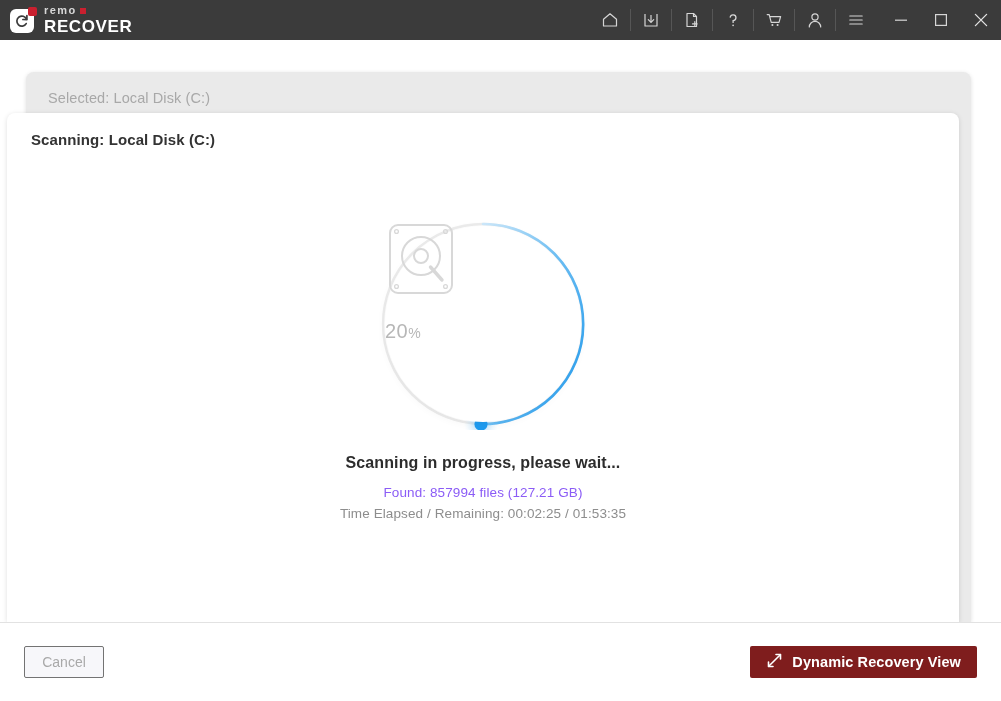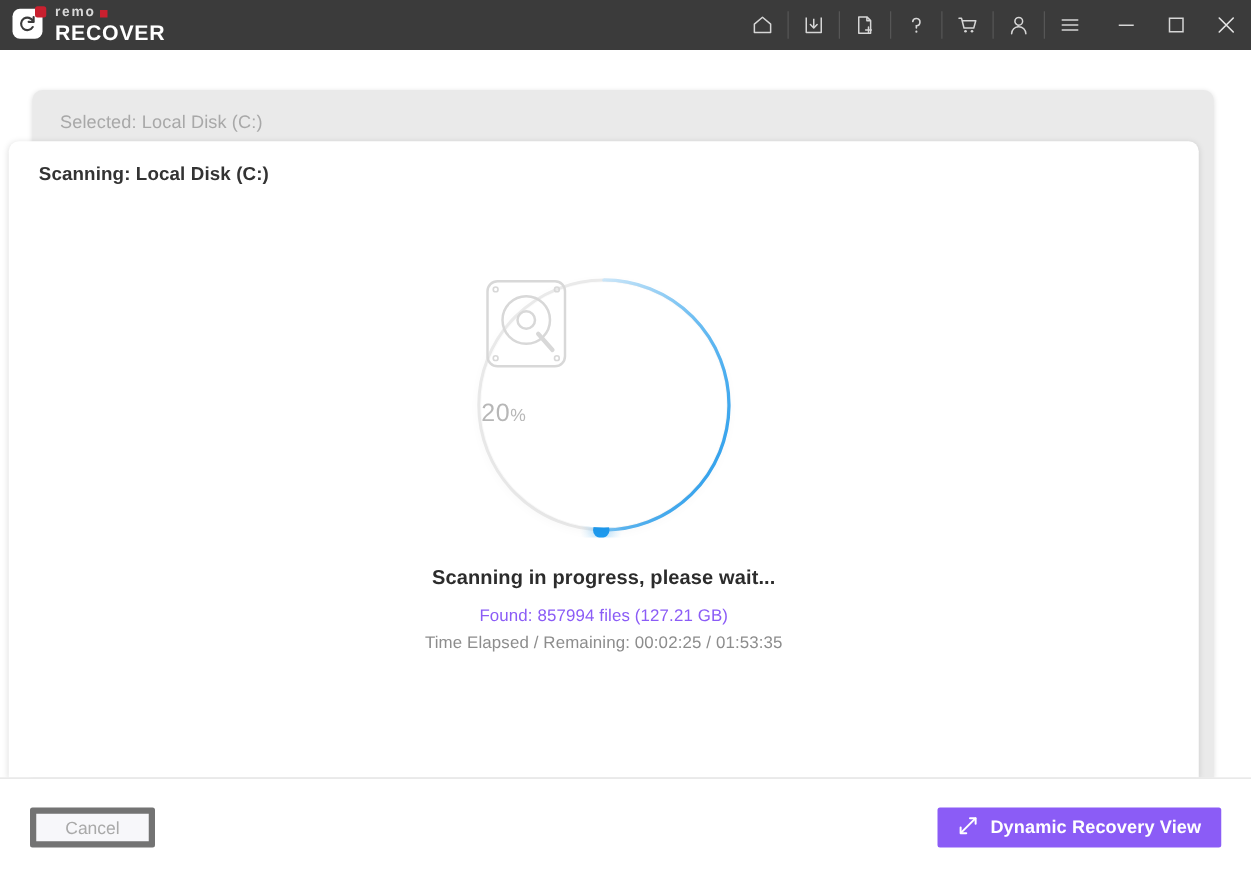--- a/index.html
+++ b/index.html
@@ -9,21 +9,21 @@
     background:#ffffff;
     overflow:hidden;
   }
   .app { position:relative; width:1001px; height:701px; background:#ffffff; }
 
   
   .titlebar {
     position:absolute; top:0; left:0; width:1001px; height:40px;
     background:#3b3b3b; display:flex; align-items:center;
   }
-  .logo-wrap { display:flex; align-items:flex-start; padding-left:10px; gap:7px; }
+  .logo-wrap { display:flex; align-items:center; padding-left:10px; gap:7px; }
   .logo-mark { position:relative; width:27px; height:27px; }
   .logo-mark .sq {
     position:absolute; left:0; top:2px; width:24px; height:24px;
     background:#ffffff; border-radius:6px;
   }
   .logo-mark .dot {
     position:absolute; right:0; top:0; width:9px; height:9px;
     background:#c9202f; border-radius:2px;
   }
   .logo-mark .swirl {
@@ -98,28 +98,28 @@
   .status-sub2 {
     margin-top:6px; font-size:13.5px; color:#8d8d8d; letter-spacing:0.1px;
   }
 
   
   .footer {
     position:absolute; left:0; top:622px; width:1001px; height:79px;
     background:#ffffff; border-top:1px solid #e2e2e2;
   }
   .btn-cancel {
-    position:absolute; left:24px; top:23px; width:100px; height:32px;
-    background:#f7f7fa; border:5px solid #737373; border-radius:2px;
+    position:absolute; left:24px; top:23px; width:80px; height:32px;
+    background:#f7f7fa; border:1px solid #737373; border-radius:2px;
     color:#a9a9a9; font-size:14px; font-family:"Liberation Sans", sans-serif;
     cursor:pointer;
   }
   .btn-dynamic {
     position:absolute; right:24px; top:23px; height:32px;
-    background:#8b5cf6; border:none; border-radius:2px;
+    background:#7f1d1d; border:none; border-radius:2px;
     color:#ffffff; font-size:14.5px; font-weight:bold;
     padding:0 16px; display:flex; align-items:center; gap:9px;
     font-family:"Liberation Sans", sans-serif; cursor:pointer;
     letter-spacing:0.1px;
   }
 </style>
 </head>
 <body>
 
 <div class="app">

